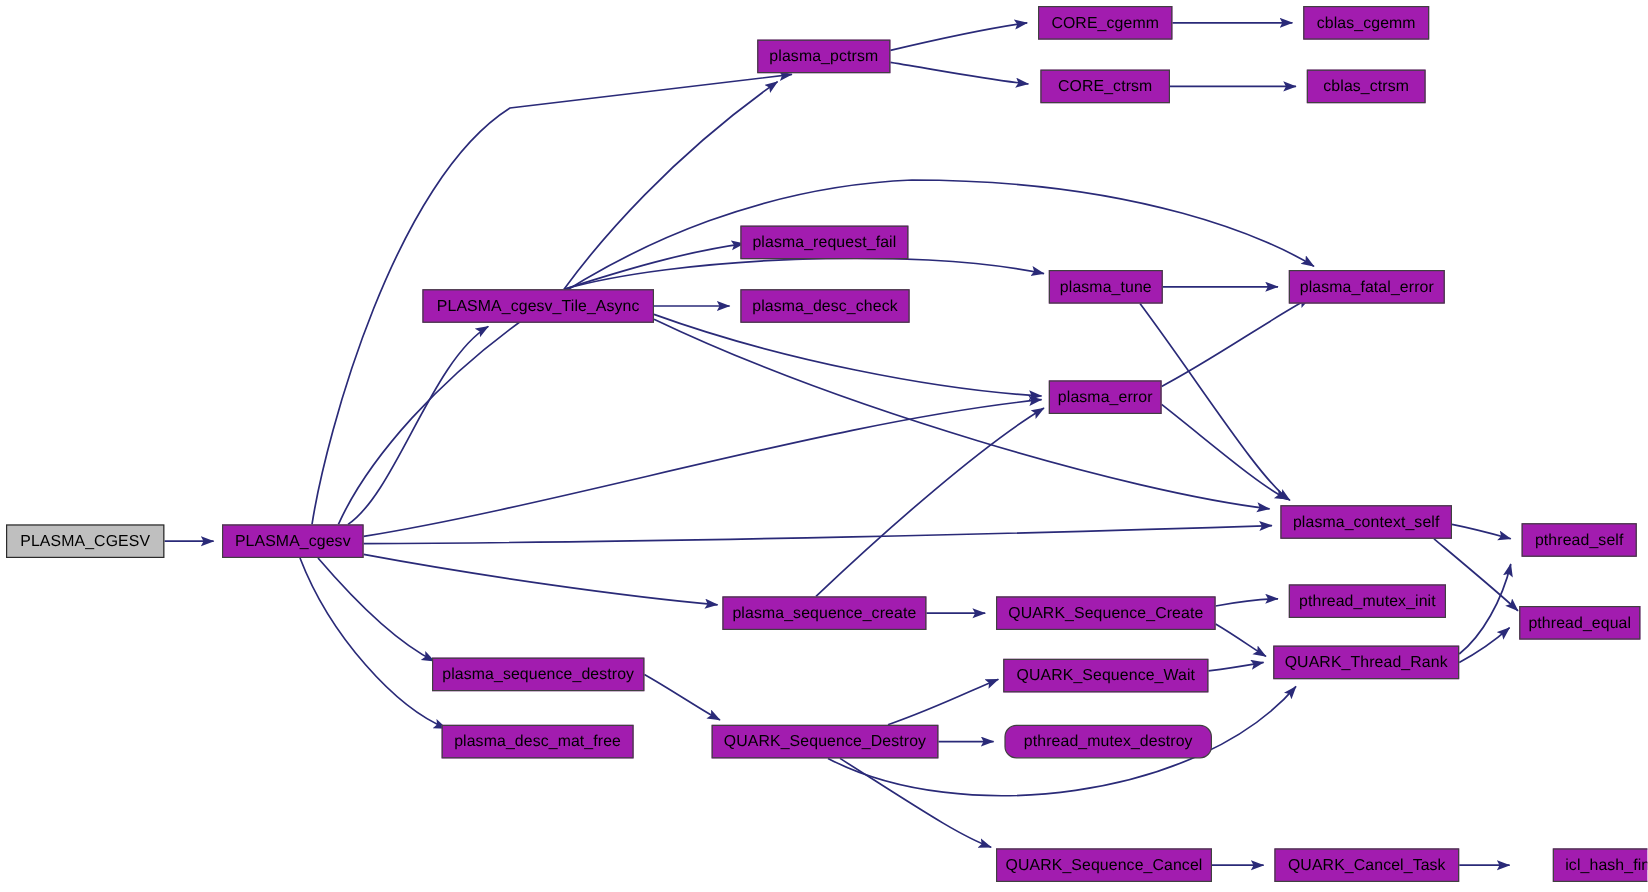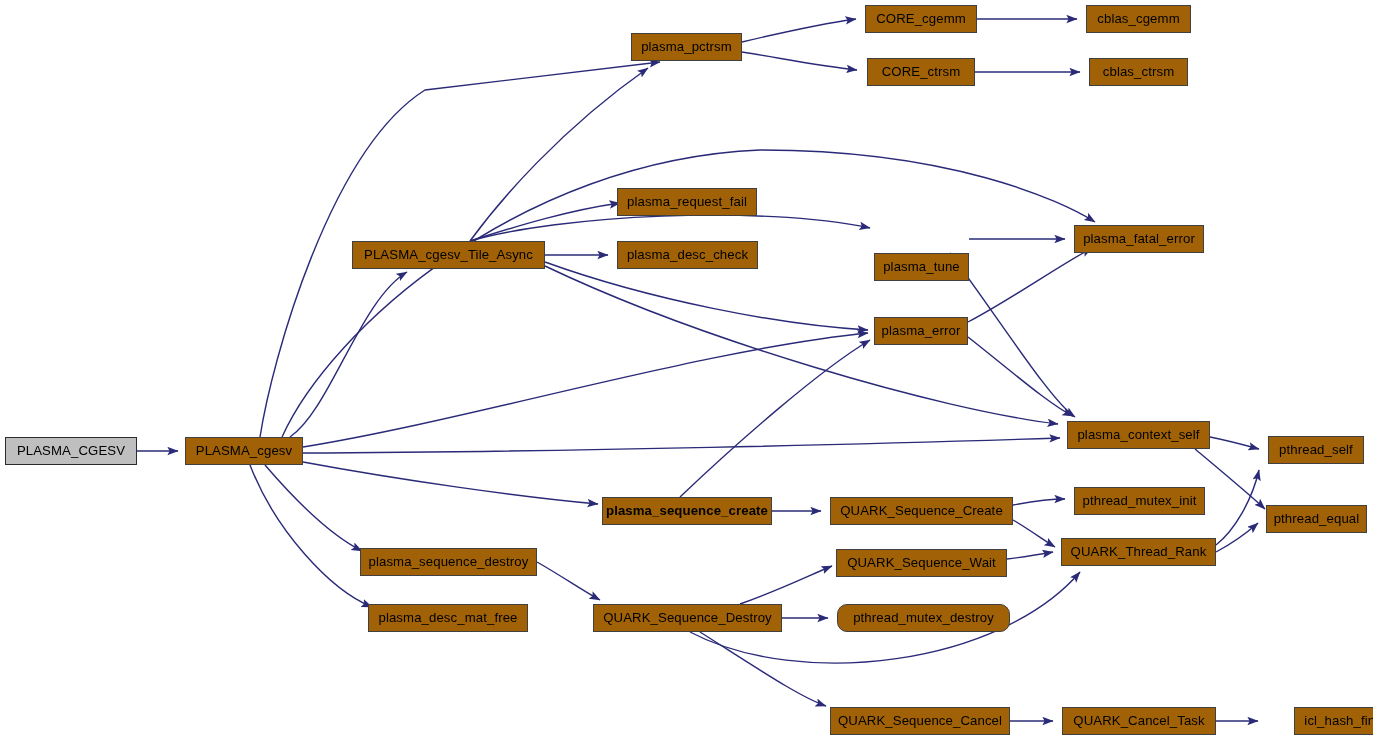--- a/index.html
+++ b/index.html
@@ -20,21 +20,21 @@
     left: 0;
     top: 0;
     width: 1373px;
     height: 743px;
     pointer-events: none;
   }
   .node {
     position: absolute;
     box-sizing: border-box;
     border: 1px solid #404040;
-    background: #a16207;
+    background: #a21caf;
     color: #000000;
     font-size: 13.2px;
     line-height: 1;
     display: flex;
     align-items: center;
     justify-content: center;
     white-space: nowrap;
     letter-spacing: 0.1px;
   }
   .node.current {
@@ -122,36 +122,36 @@
       </div>
       <div class="node" style="left: 617px; top: 188px; width: 140px; height: 28px;">
         <span class="label">plasma_request_fail</span>
       </div>
       <div class="node" style="left: 352px; top: 241px; width: 193px; height: 28px; justify-content: center;">
         <span class="label">PLASMA_cgesv_Tile_Async</span>
       </div>
       <div class="node" style="left: 617px; top: 241px; width: 141px; height: 28px;">
         <span class="label">plasma_desc_check</span>
       </div>
-      <div class="node" style="left: 874px; top: 225px; width: 95px; height: 28px; margin-top: 28px;">
+      <div class="node" style="left: 874px; top: 225px; width: 95px; height: 28px;">
         <span class="label">plasma_tune</span>
       </div>
       <div class="node" style="left: 1074px; top: 225px; width: 130px; height: 28px;">
         <span class="label">plasma_fatal_error</span>
       </div>
       <div class="node" style="left: 874px; top: 317px; width: 94px; height: 28px;">
         <span class="label">plasma_error</span>
       </div>
       <div class="node" style="left: 1067px; top: 421px; width: 143px; height: 28px;">
         <span class="label">plasma_context_self</span>
       </div>
       <div class="node" style="left: 1268px; top: 436px; width: 96px; height: 28px;">
         <span class="label">pthread_self</span>
       </div>
-      <div class="node" style="left: 602px; top: 497px; width: 170px; height: 28px; font-weight: bold;">
+      <div class="node" style="left: 602px; top: 497px; width: 170px; height: 28px;">
         <span class="label">plasma_sequence_create</span>
       </div>
       <div class="node" style="left: 830px; top: 497px; width: 183px; height: 28px;">
         <span class="label">QUARK_Sequence_Create</span>
       </div>
       <div class="node" style="left: 1074px; top: 487px; width: 131px; height: 28px;">
         <span class="label">pthread_mutex_init</span>
       </div>
       <div class="node" style="left: 1266px; top: 505px; width: 101px; height: 28px;">
         <span class="label">pthread_equal</span>

